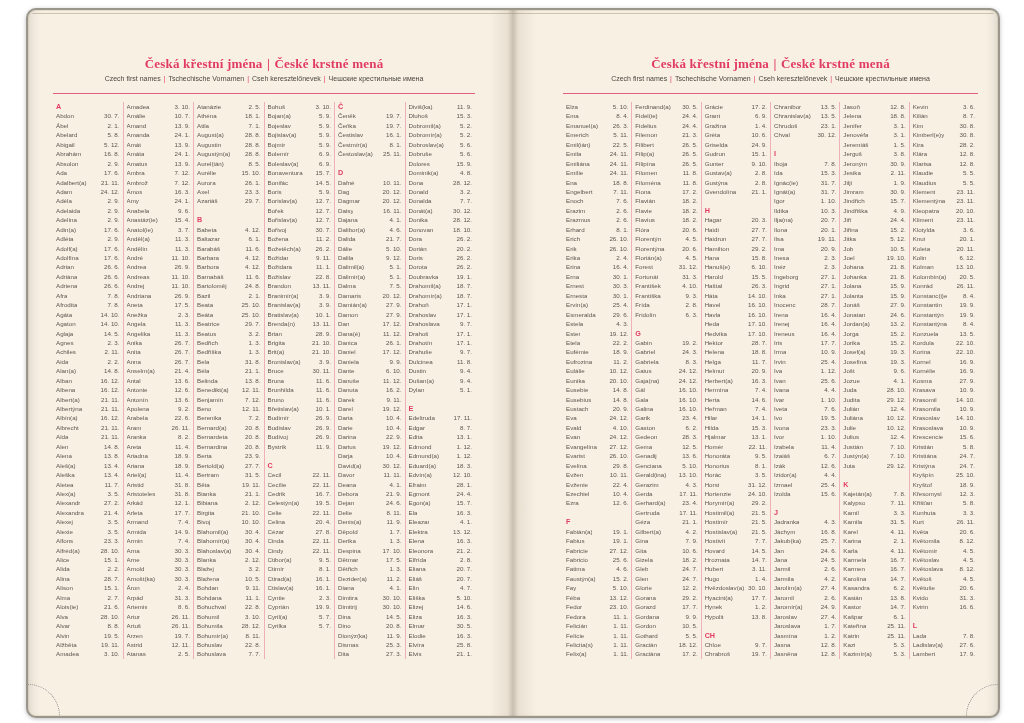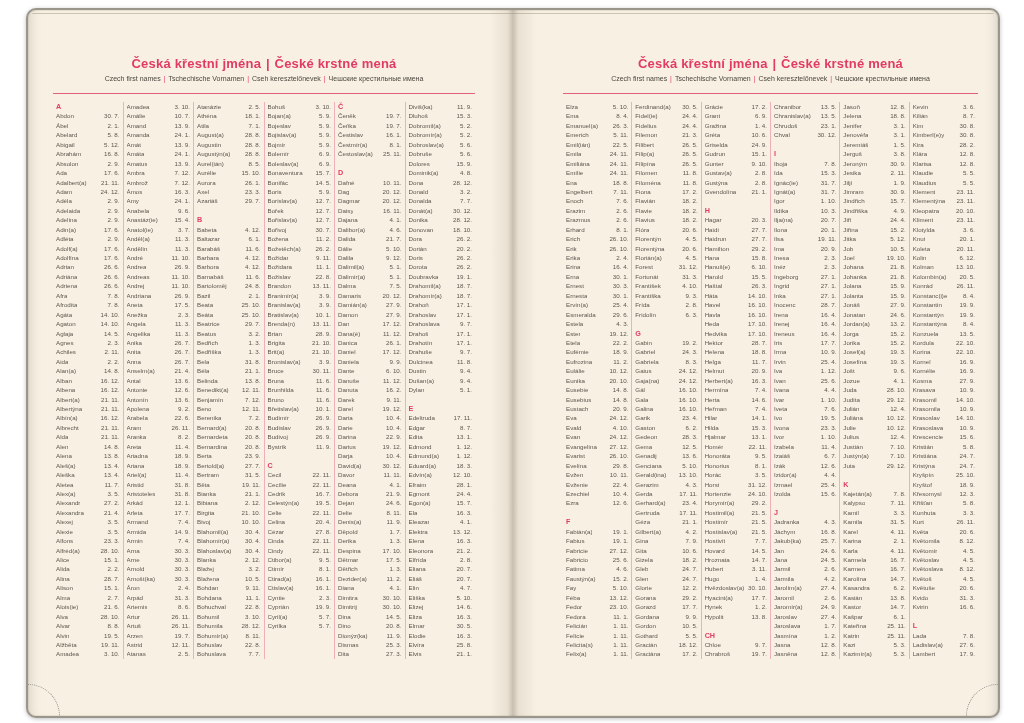--- a/index.html
+++ b/index.html
@@ -21,21 +21,21 @@
     position:absolute;top:0;bottom:0;left:50%;width:46px;transform:translateX(-50%);
     background:linear-gradient(to right, rgba(110,85,55,0) 0%, rgba(110,85,55,.10) 38%,
       rgba(70,52,35,.26) 50%, rgba(110,85,55,.10) 62%, rgba(110,85,55,0) 100%);
     pointer-events:none;
   }
   .content{position:absolute;top:46px;}
   .page-left  .content{left:25px;right:38px;}
   .page-right .content{left:50px;right:20px;}
   .title{
     text-align:center;font-weight:bold;font-size:13px;line-height:15px;
-    color:#e23b62;letter-spacing:.2px;white-space:nowrap;
+    color:#e23b62;letter-spacing:.2px;white-space:nowrap;font-family:Liberation Serif, serif;
   }
   .subtitle{
     text-align:center;font-size:7px;line-height:9px;margin-top:3px;
     color:#4c463f;white-space:nowrap;
   }
   .subtitle .sep, .title .sep{color:#e23b62;font-weight:normal;padding:0 1px;}
   .title .sep{font-weight:bold;}
   .rule{height:1px;background:#e2607f;margin-top:10px;}
   .columns{display:flex;margin-top:8px;}
   .col{flex:1 1 0;min-width:0;padding:0 3px;}

